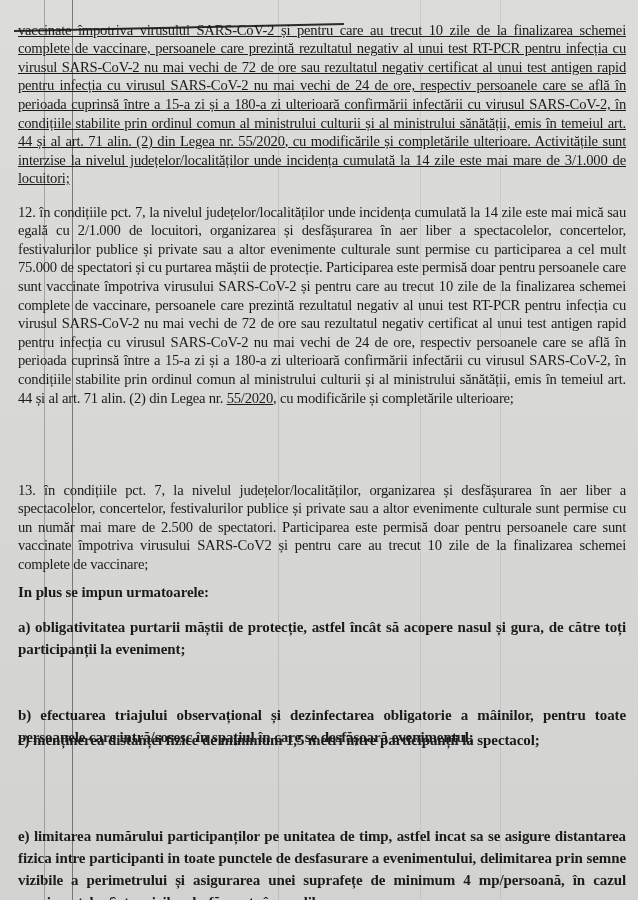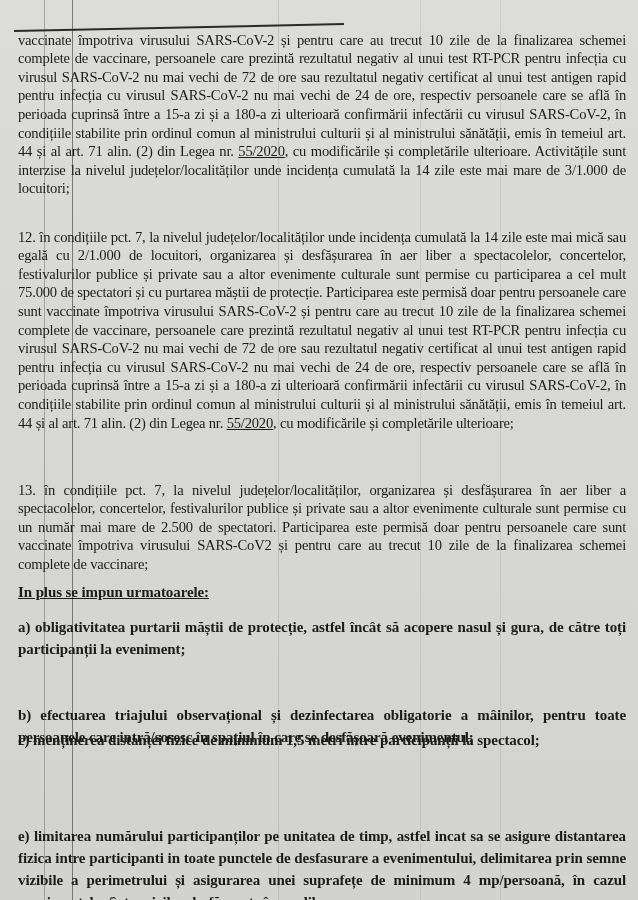--- a/index.html
+++ b/index.html
@@ -22,30 +22,30 @@
   .vl5 { left: 500px; background: rgba(90,90,90,0.12); }
   .scratch {
     position: absolute; left: 14px; top: 30px; width: 330px; height: 2px;
     background: #2a2a2a; transform: rotate(-1.2deg); transform-origin: left center;
   }
   .para {
     position: absolute; left: 18px; width: 608px;
     font-size: 14.6px; line-height: 18.6px; text-align: justify;
     letter-spacing: -0.2px;
   }
-  .p1 { top: 16px; }
-  .p2 { top: 213px; }
+  .p1 { top: 6px; text-decoration: underline; }
+  .p2 { top: 188px; }
   .p3 { top: 466px; }
   .u { text-decoration: underline; }
   .bold-sec {
     font-family: "Liberation Serif", serif; font-weight: bold;
     font-size: 15px; line-height: 22px; text-align: justify;
     position: absolute; left: 18px; width: 608px; letter-spacing: -0.1px;
   }
-  .heading { top: 566px; text-decoration: underline; }
+  .heading { top: 566px; }
   .ia { top: 601px; }
   .ib { top: 689px; }
   .ic { top: 714px; }
   .id { top: 752px; }
   .ie { top: 810px; }
 </style>
 </head>
 <body>
 
 <div class="page">

